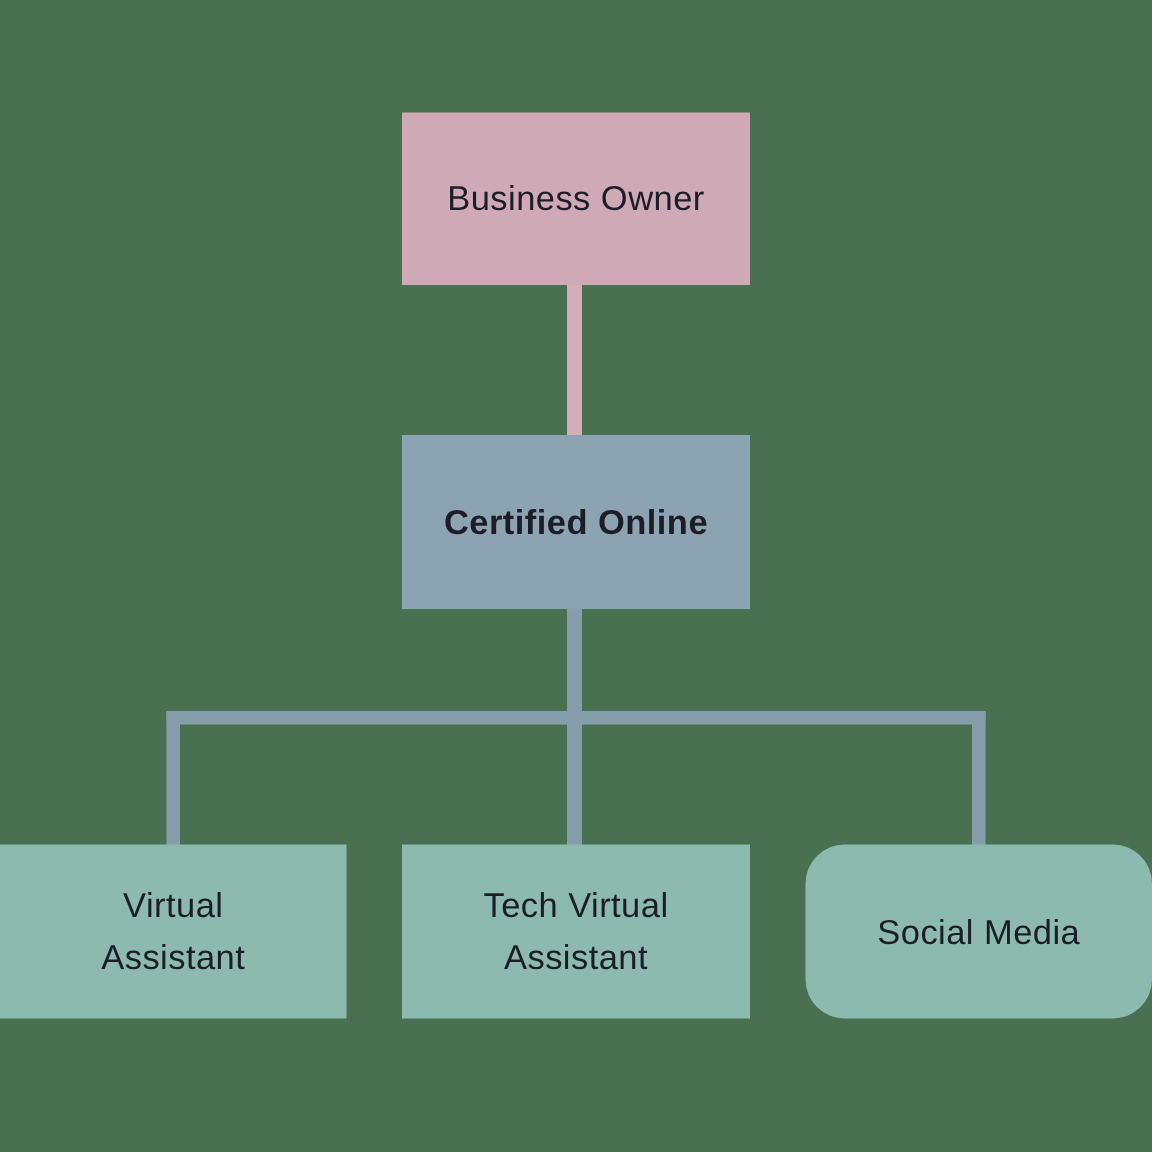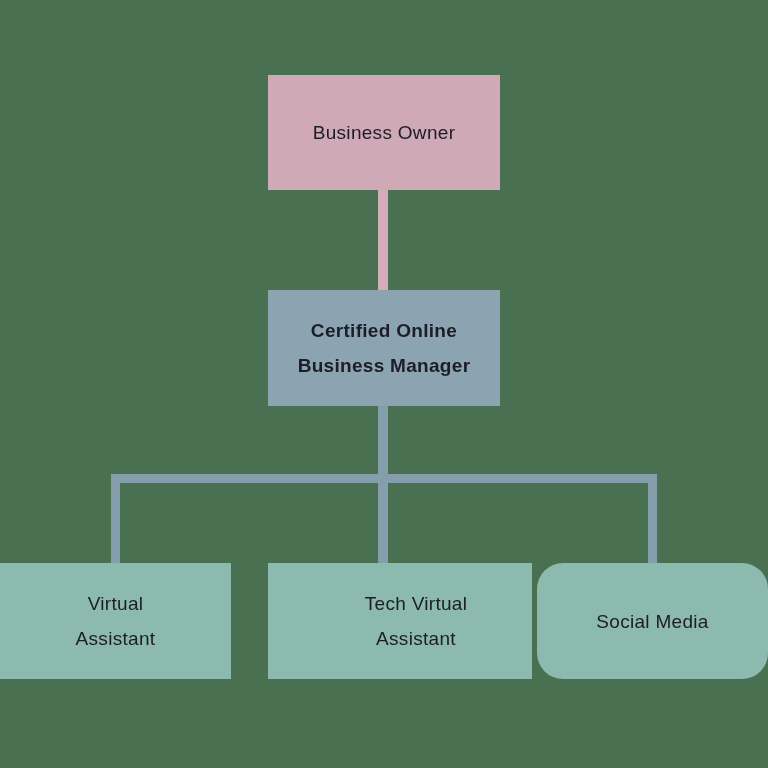--- a/index.html
+++ b/index.html
@@ -35,37 +35,37 @@
   .drop-center      { left: 378px; top: 480px; width: 10px; height: 85px;  }
   .drop-right       { left: 648px; top: 474px; width: 9px;  height: 91px;  }
   .node {
     position: absolute;
     display: flex;
     flex-direction: column;
     align-items: center;
     justify-content: center;
     text-align: center;
     color: var(--text);
-    font-size: 19px;
+    font-size: 23px;
     line-height: 35px;
     font-weight: 500;
     letter-spacing: 0.3px;
   }
   .node-owner {
     left: 268px; top: 75px; width: 232px; height: 115px;
     background: var(--owner-fill);
   }
   .node-obm {
     left: 268px; top: 290px; width: 232px; height: 116px;
     background: var(--manager-fill);
     font-weight: bold;
   }
   .node-team { background: var(--team-fill); top: 563px; height: 116px; }
   .node-va      { left: 0;     width: 231px; }
-  .node-tech-va { left: 268px; width: 232px; padding-left: 32px; }
+  .node-tech-va { left: 268px; width: 232px; }
   .node-smm     { left: 537px; width: 231px; border-radius: 26px; }
   .node-line { display: block; }
 </style>
 </head>
 <body>
 
 <div class="canvas">
 
   <div class="connector pink stem-owner-obm"></div>
   <div class="connector gray stem-obm-bar"></div>
@@ -73,21 +73,20 @@
   <div class="connector gray drop-left"></div>
   <div class="connector gray drop-center"></div>
   <div class="connector gray drop-right"></div>
 
   <div class="node node-owner">
     <span class="node-line">Business Owner</span>
   </div>
 
   <div class="node node-obm">
     <span class="node-line">Certified Online</span>
-    <span class="node-line">Business Manager</span>
   </div>
 
   <div class="node node-team node-va">
     <span class="node-line">Virtual</span>
     <span class="node-line">Assistant</span>
   </div>
 
   <div class="node node-team node-tech-va">
     <span class="node-line">Tech Virtual</span>
     <span class="node-line">Assistant</span>

